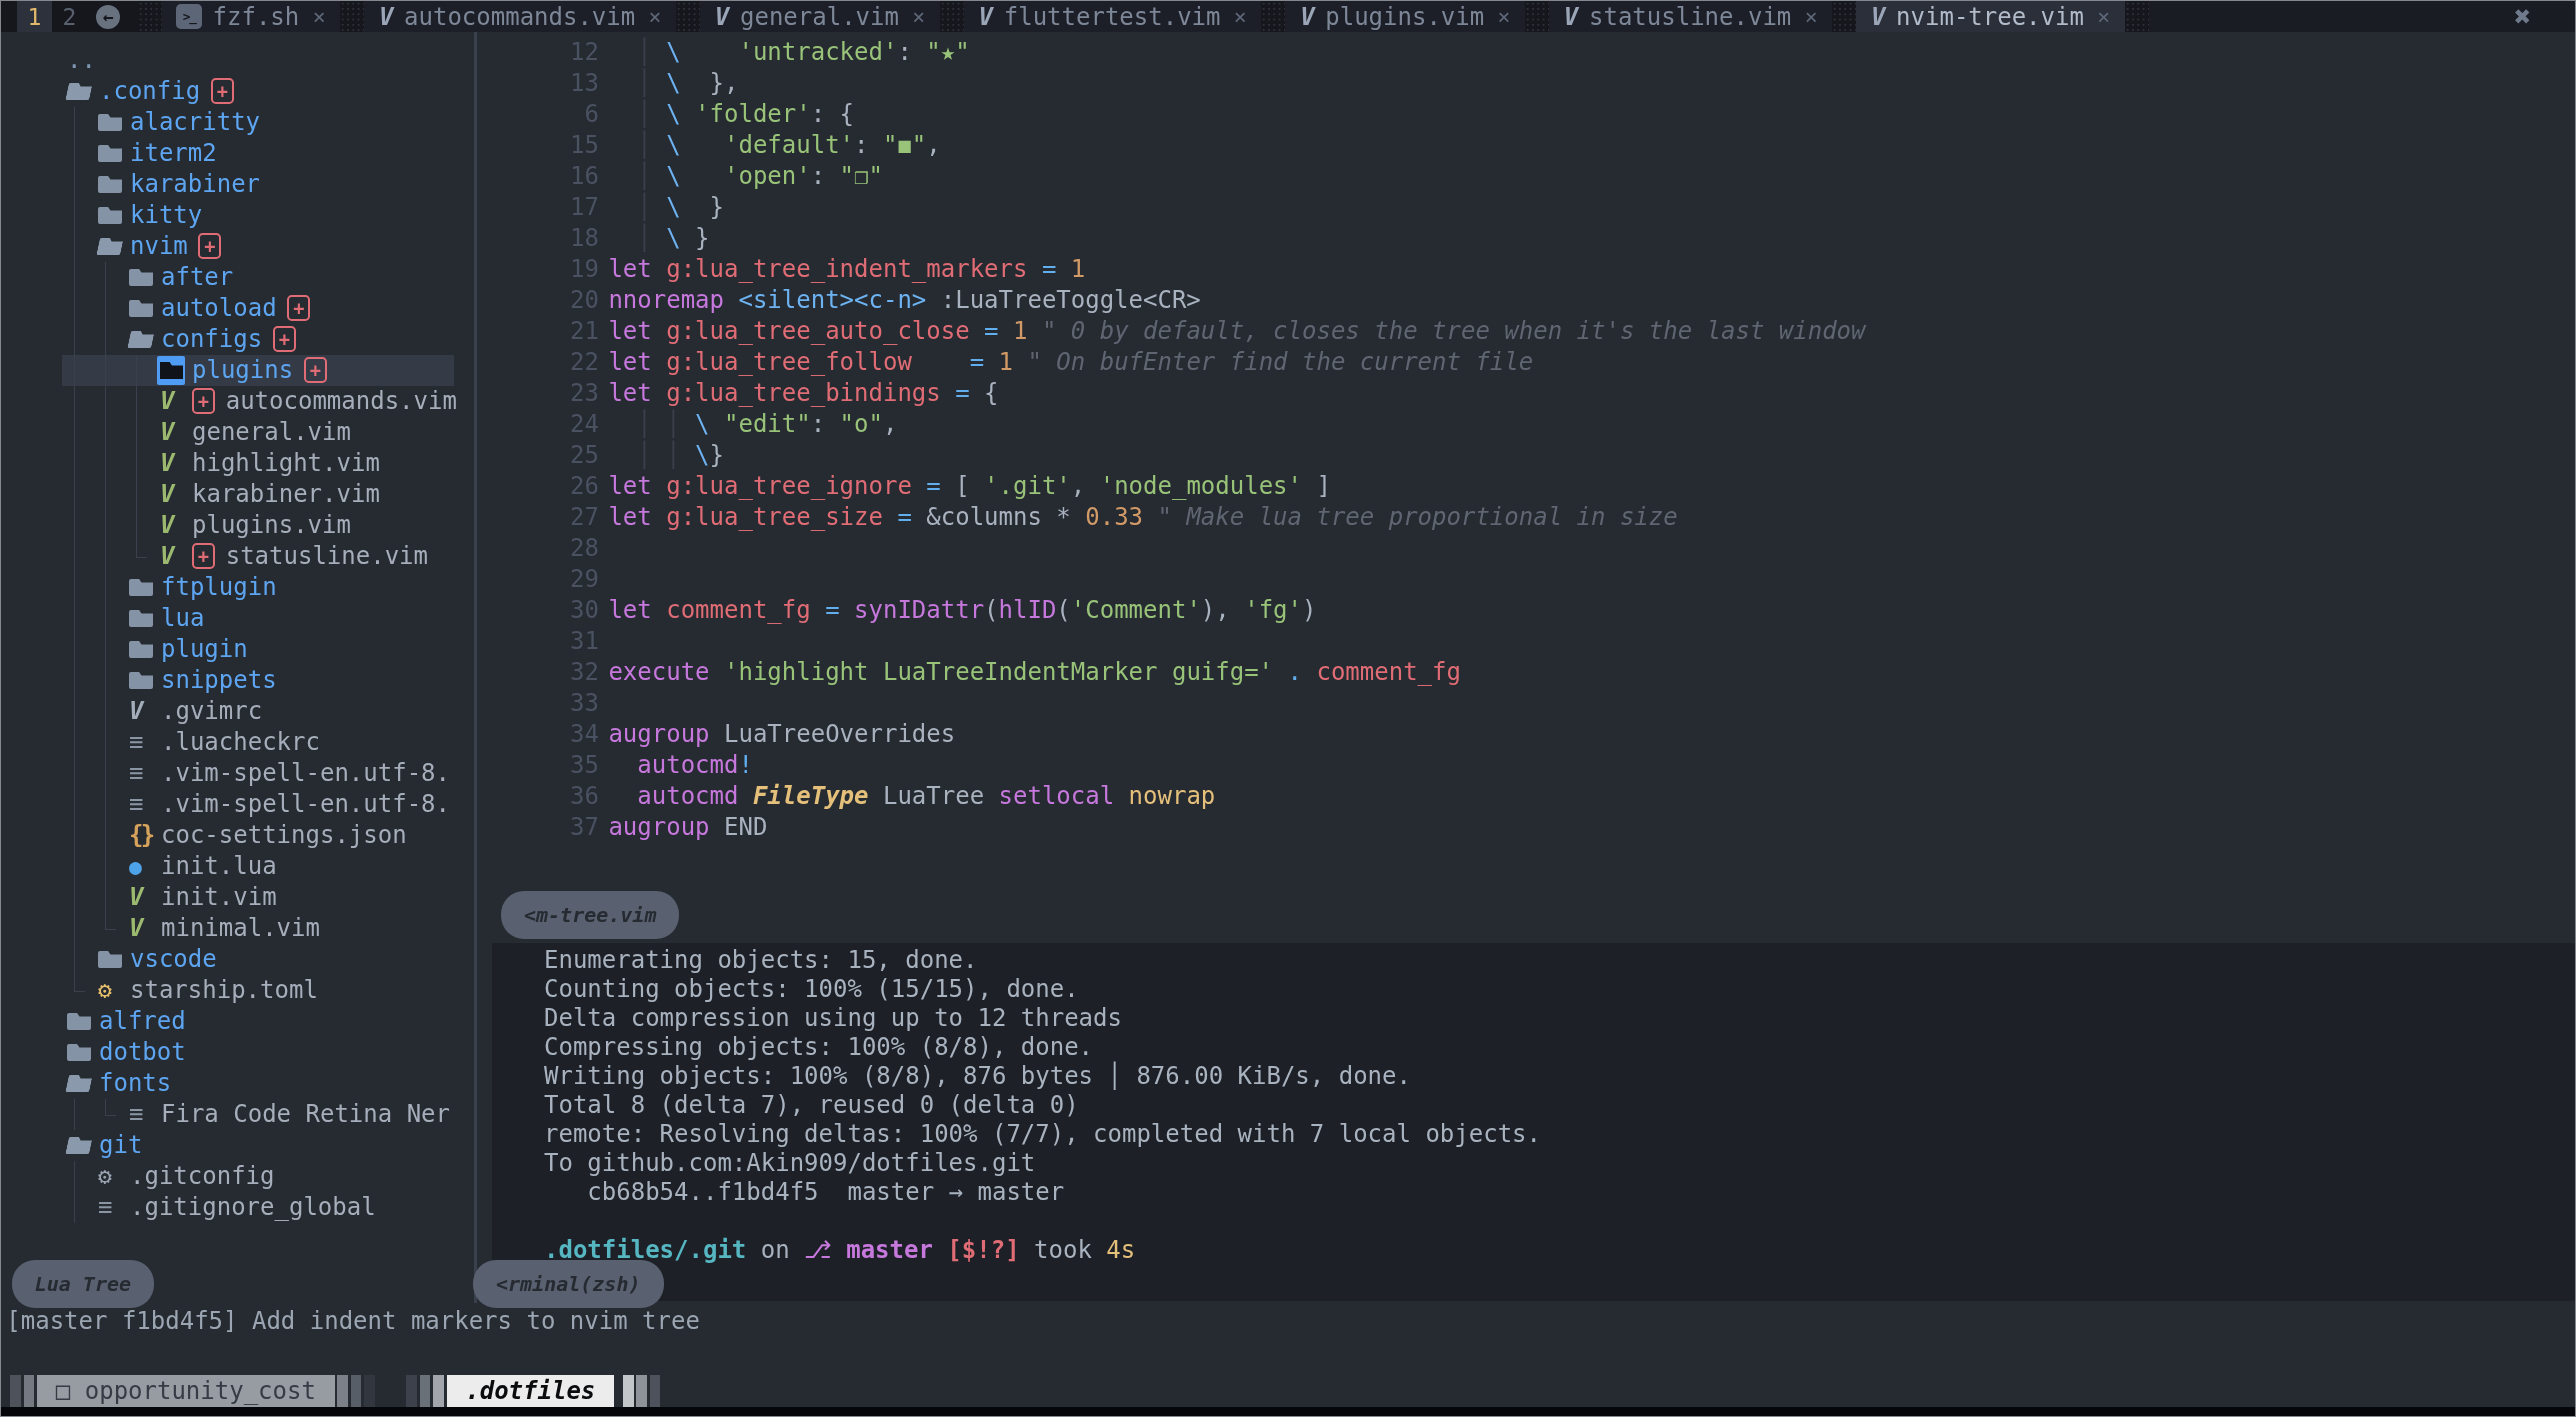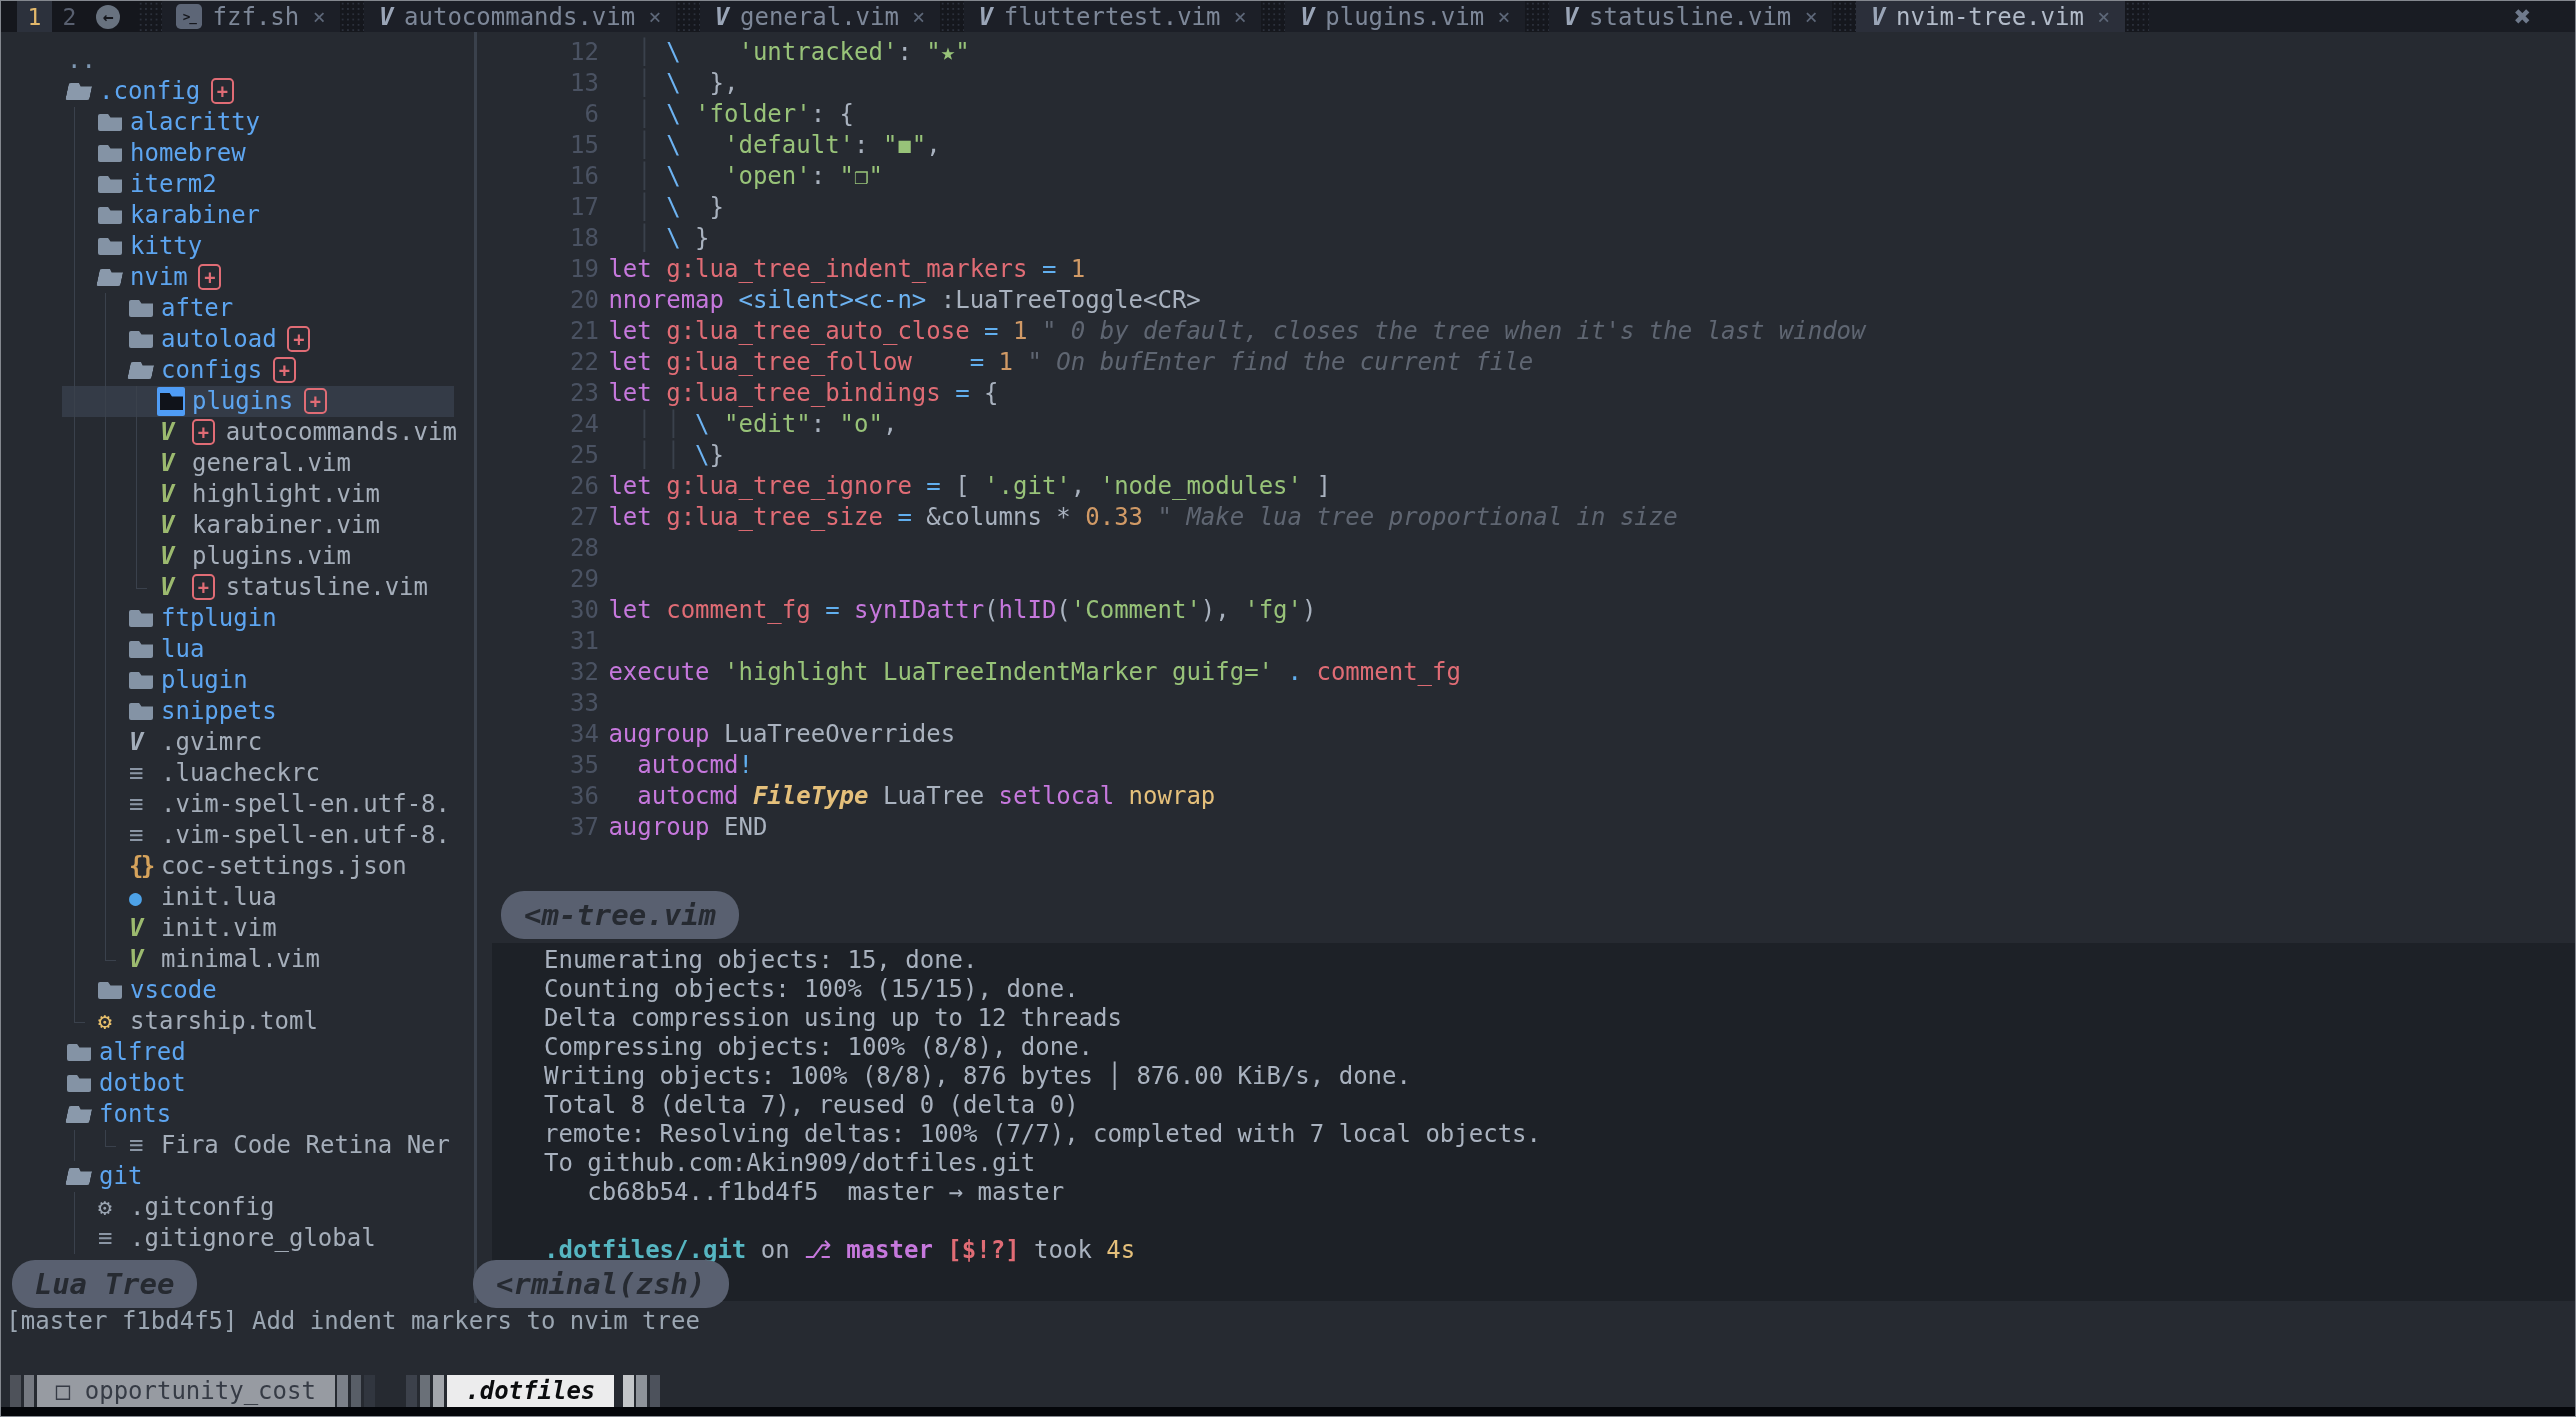--- a/index.html
+++ b/index.html
@@ -68,21 +68,21 @@
   .tk-yel{color:#e5c07b;} .tk-blu{color:#6db3f2;} .tk-gd{color:#3a414c;}
   .tk-tfg{color:#a9b2bf;} .tk-cynb{color:#56b6c2;font-weight:bold;}
   .tk-mag{color:#c678dd;} .tk-magb{color:#c678dd;font-weight:bold;}
   .tk-red{color:#e06c75;font-weight:bold;} .tk-grn{color:#98c379;}
   
   .terminal{position:absolute;left:491px;top:942px;right:0;height:358px;background:#1d2127;overflow:hidden;
             padding:2.7px 0 0 52px;}
   .tl{height:29px;line-height:29px;white-space:pre;}
   
   .pill{position:absolute;height:48px;line-height:48px;padding:0 23px;border-radius:23px;
-        background:#596070;color:#262a31;font-style:italic;font-weight:bold;font-size:29px;white-space:pre;}
+        background:#596070;color:#262a31;font-style:italic;font-weight:bold;font-size:20px;white-space:pre;}
   .pill-mtree{left:500px;top:890px;}
   .pill-luatree{left:10.7px;top:1259px;}
   .pill-zsh{left:472px;top:1259px;font-style:italic;}
   
   .cmdline{position:absolute;left:5.3px;top:1305px;height:31px;line-height:31px;color:#9ba6b2;white-space:pre;}
   .tmuxbar{position:absolute;left:0;right:0;top:1374px;height:32px;display:flex;align-items:stretch;}
   .twin{display:flex;align-items:stretch;}
   .fade{width:10.7px;margin-right:2.7px;}
   .tbody{height:35px;line-height:32px;padding:0 18.7px;white-space:pre;}
   .blackstrip{position:absolute;left:0;right:0;bottom:0;height:9.4px;background:#04060a;}
@@ -143,21 +143,20 @@
       </div>
     <div class="tabspacer">
       <span class="closeall">✖</span>
     </div>
   </header>
 
   <nav class="sidebar" id="tree">
       <div class="trow"><span class="lab-dots">..</span></div>
       <div class="trow"><span class="ico folderopen"></span><span class="lab-folder">.config</span><span class="badge after">+</span></div>
       <div class="trow"><span class="cell g"></span><span class="ico folder"></span><span class="lab-folder">alacritty</span></div>
-      <div class="trow"><span class="cell g"></span><span class="ico folder"></span><span class="lab-folder">homebrew</span></div>
       <div class="trow"><span class="cell g"></span><span class="ico folder"></span><span class="lab-folder">iterm2</span></div>
       <div class="trow"><span class="cell g"></span><span class="ico folder"></span><span class="lab-folder">karabiner</span></div>
       <div class="trow"><span class="cell g"></span><span class="ico folder"></span><span class="lab-folder">kitty</span></div>
       <div class="trow"><span class="cell g"></span><span class="ico folderopen"></span><span class="lab-folder">nvim</span><span class="badge after">+</span></div>
       <div class="trow"><span class="cell g"></span><span class="cell g"></span><span class="ico folder"></span><span class="lab-folder">after</span></div>
       <div class="trow"><span class="cell g"></span><span class="cell g"></span><span class="ico folder"></span><span class="lab-folder">autoload</span><span class="badge after">+</span></div>
       <div class="trow"><span class="cell g"></span><span class="cell g"></span><span class="ico folderopen"></span><span class="lab-folder">configs</span><span class="badge after">+</span></div>
       <div class="trow sel"><span class="cell g"></span><span class="cell g"></span><span class="cell g"></span><span class="ico cursor"></span><span class="lab-folder">plugins</span><span class="badge after">+</span></div>
       <div class="trow"><span class="cell g"></span><span class="cell g"></span><span class="cell g"></span><span class="ico vim">V</span><span class="badge before">+</span><span class="lab-file">autocommands.vim</span></div>
       <div class="trow"><span class="cell g"></span><span class="cell g"></span><span class="cell g"></span><span class="ico vim">V</span><span class="lab-file">general.vim</span></div>

